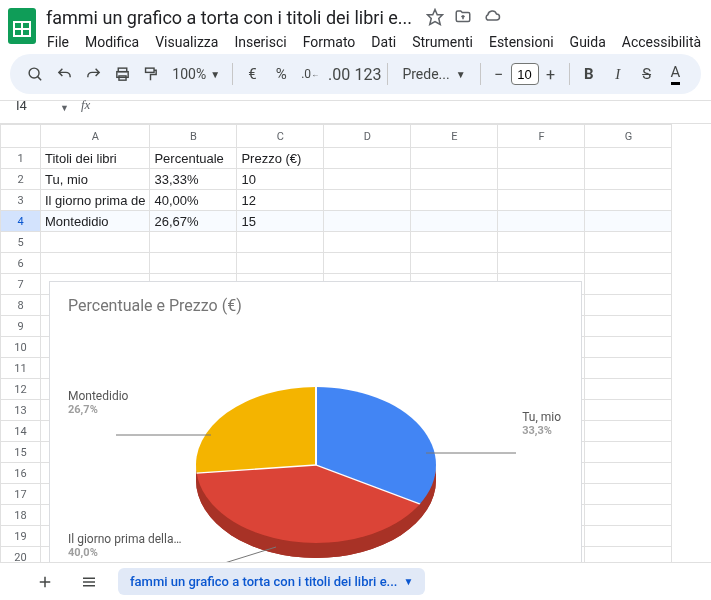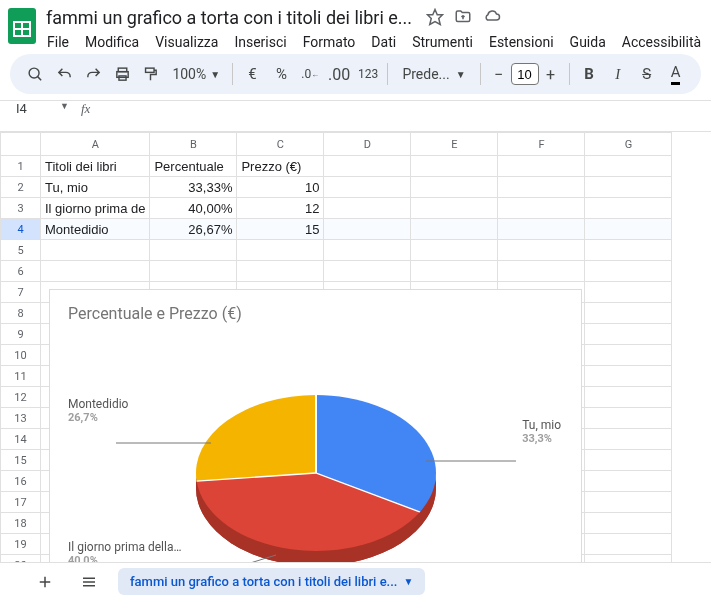--- a/index.html
+++ b/index.html
@@ -16,33 +16,33 @@
 
 .toolbar { margin: 0 10px 6px 10px; background: #edf2fa; border-radius: 24px; height: 40px; display: flex; align-items: center; padding: 0 12px; gap: 2px; }
 .tb-btn { width: 28px; height: 28px; display: flex; align-items: center; justify-content: center; color: #444746; border-radius: 4px; cursor: pointer; font-size: 15px; }
 .tb-sep { width: 1px; height: 22px; background: #c7c7c7; margin: 0 4px; }
 .zoom { display: flex; align-items: center; gap: 4px; padding: 0 6px; font-size: 14px; color: #444746; cursor: pointer; }
 .font-sel { display: flex; align-items: center; gap: 6px; padding: 0 8px; font-size: 14px; color: #444746; cursor: pointer; }
 .size-box { display: flex; align-items: center; border: none; }
 .size-input { width: 28px; height: 22px; text-align: center; font-size: 13px; border: 1px solid #747775; border-radius: 4px; background: #fff; }
 .minus-plus { width: 24px; text-align: center; cursor: pointer; color: #444746; font-size: 16px; }
 
-.formula-bar { display: flex; align-items: flex-start; height: 32px; border-top: 1px solid #e0e0e0; border-bottom: 1px solid #e0e0e0; padding: 0 10px; font-size: 13px; }
+.formula-bar { display: flex; align-items: flex-end; height: 24px; border-top: 1px solid #e0e0e0; border-bottom: 1px solid #e0e0e0; padding: 10px 10px; font-size: 13px; }
 .cell-ref { width: 50px; color: #3c4043; padding-left: 6px; }
 .cell-ref-dd { color: #5f6368; font-size: 9px; margin-right: 12px; }
 .fx { font-style: italic; color: #5f6368; font-family: serif; margin-right: 8px; }
 
 .grid-area { position: relative; overflow: hidden; height: 472px; }
 .grid { border-collapse: collapse; table-layout: fixed; }
 .grid th { background: #fff; border: 1px solid #e0e0e0; font-weight: normal; font-size: 11px; color: #5f6368; text-align: center; }
 .col-h { height: 23px; width: 87px; }
 .row-h { width: 40px; height: 21px; }
 .corner { width: 40px; background: #fff; border: 1px solid #e0e0e0; }
 .grid td { border: 1px solid #e0e0e0; height: 21px; font-size: 13px; padding: 0 4px; overflow: hidden; white-space: nowrap; color: #202124; font-family: Arial, sans-serif; }
-.num { text-align: right; }
+.num { }
 .row-sel th { background: #d3e3fd; color: #0b57d0; }
 .row-sel td { background: #f8fbff; }
 
 .chart-embed { position: absolute; left: 49px; top: 113px; width: 533px; height: 317px; background: #fff; border: 1px solid #dadce0; margin-top: 44px; }
 .chart-title { font-size: 16px; color: #757575; padding: 14px 18px 0 18px; }
 .slice-label { position: absolute; font-size: 12px; color: #555; }
 .slice-label .pct { color: #9e9e9e; font-size: 11px; font-weight: bold; }
 
 .footer { position: absolute; bottom: 0; left: 0; right: 0; height: 38px; border-top: 1px solid #e0e0e0; display: flex; align-items: center; padding: 0 30px; gap: 14px; background: #fff; }
 .tab-btn { width: 30px; height: 30px; display: flex; align-items: center; justify-content: center; color: #444746; cursor: pointer; border-radius: 4px; }
@@ -133,21 +133,21 @@
     </div>
   <div class="zoom">
       <span>100%</span>
       <span style="font-size:10px">▼</span>
     </div>
   <div class="tb-sep"></div>
   <div class="tb-btn">€</div>
   <div class="tb-btn">%</div>
   <div class="tb-btn" style="font-size:12px">.0<sub style="font-size:8px">←</sub></div>
   <div class="tb-btn" style="font-size:16px">.00</div>
-  <div class="tb-btn" style="font-size:12px">123</div>
+  <div class="tb-btn" style="font-size:16px">123</div>
   <div class="tb-sep"></div>
   <div class="font-sel">
       <span>Prede...</span>
       <span style="font-size:10px">▼</span>
     </div>
   <div class="tb-sep"></div>
   <div class="size-box">
     <span class="minus-plus">−</span>
     <input class="size-input" value="10" style="">
     <span class="minus-plus">+</span>

